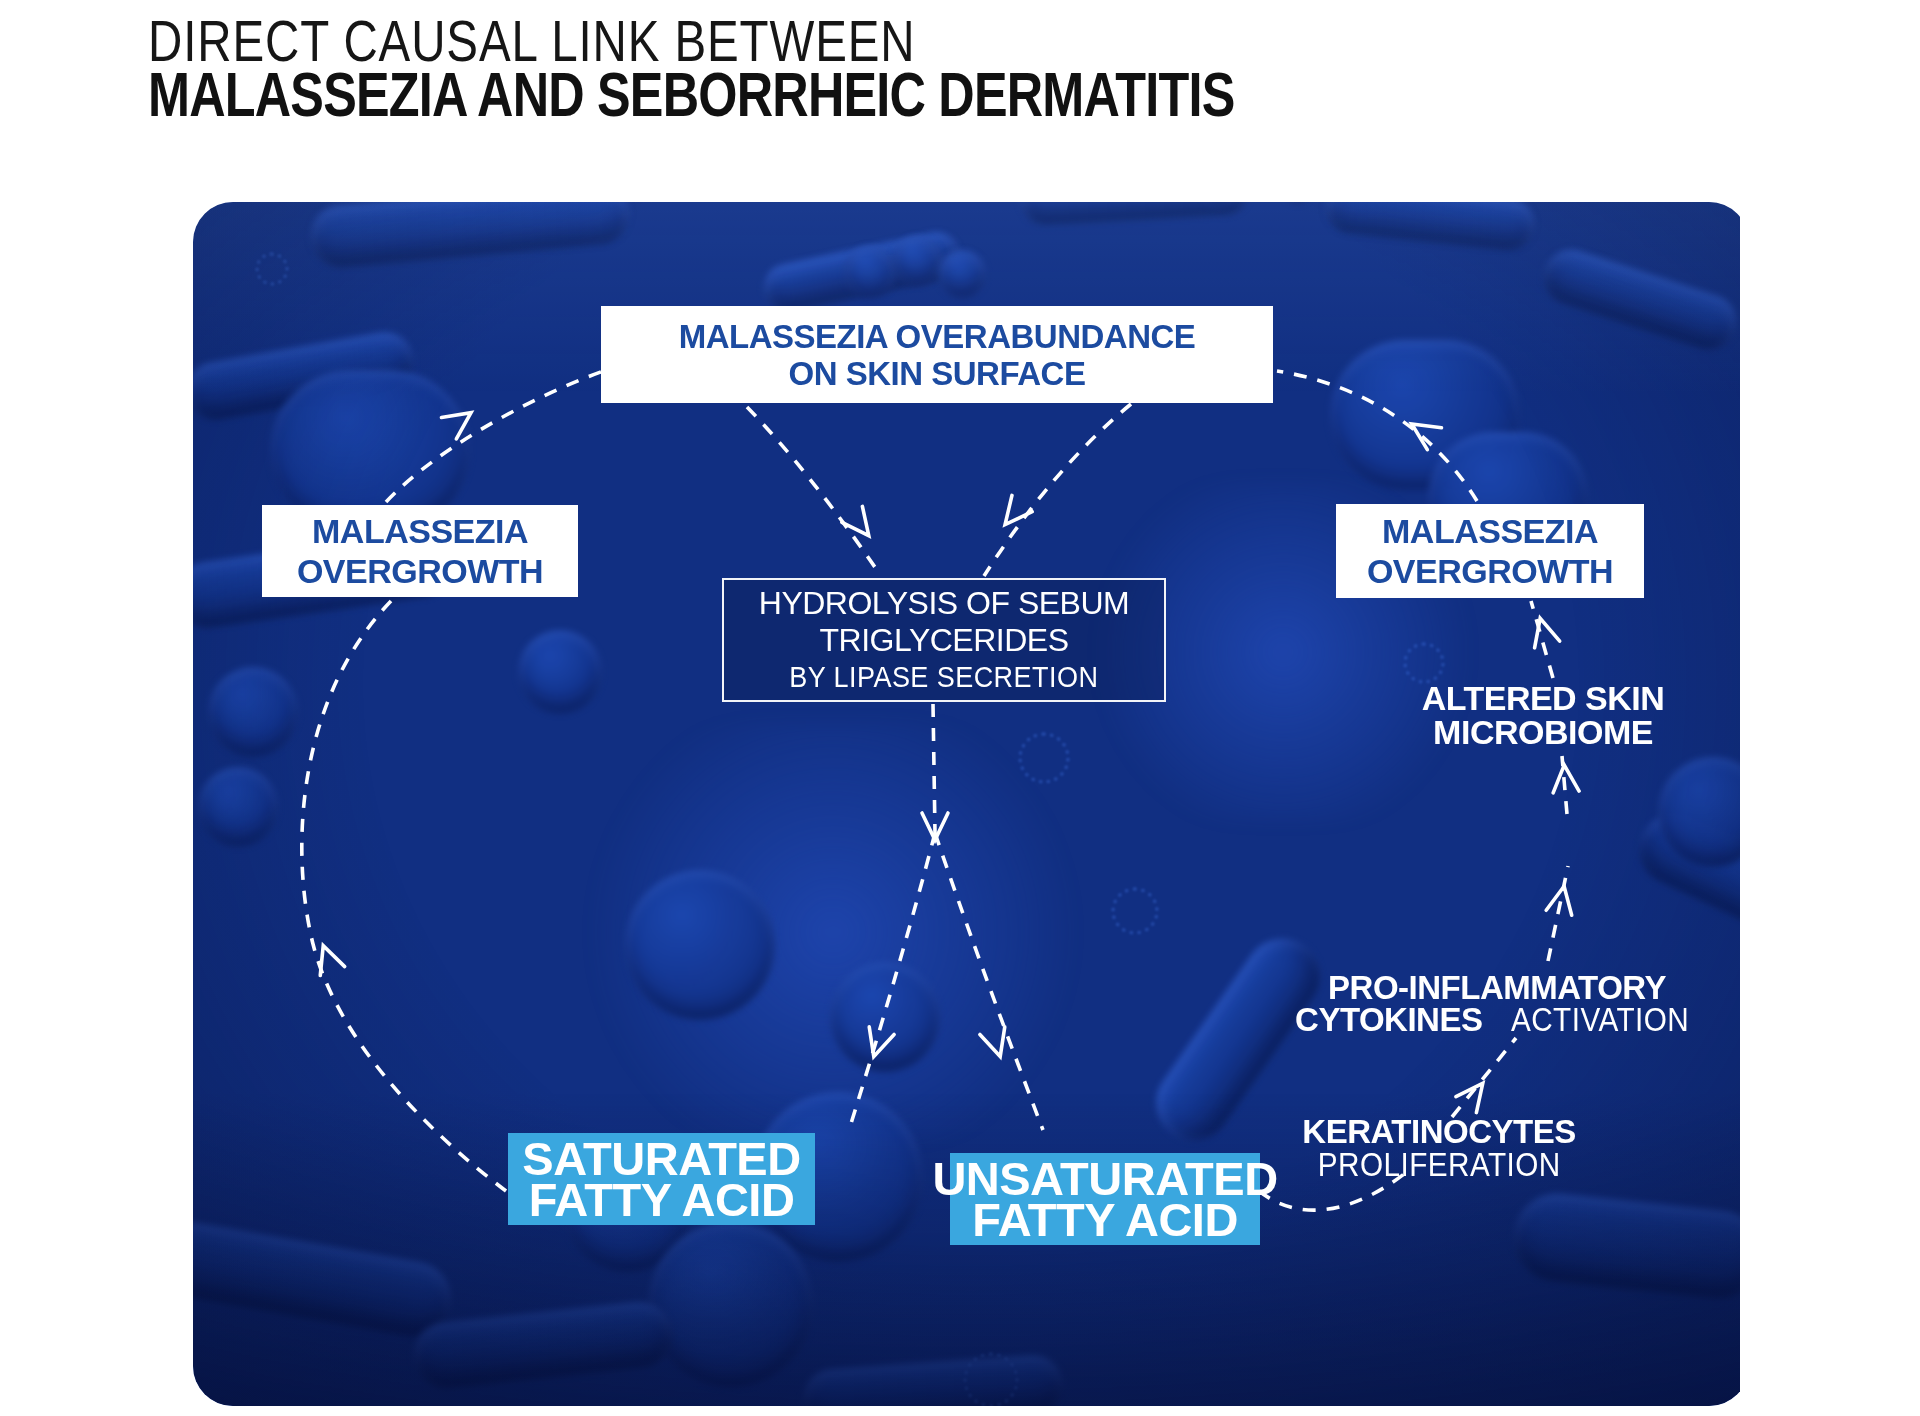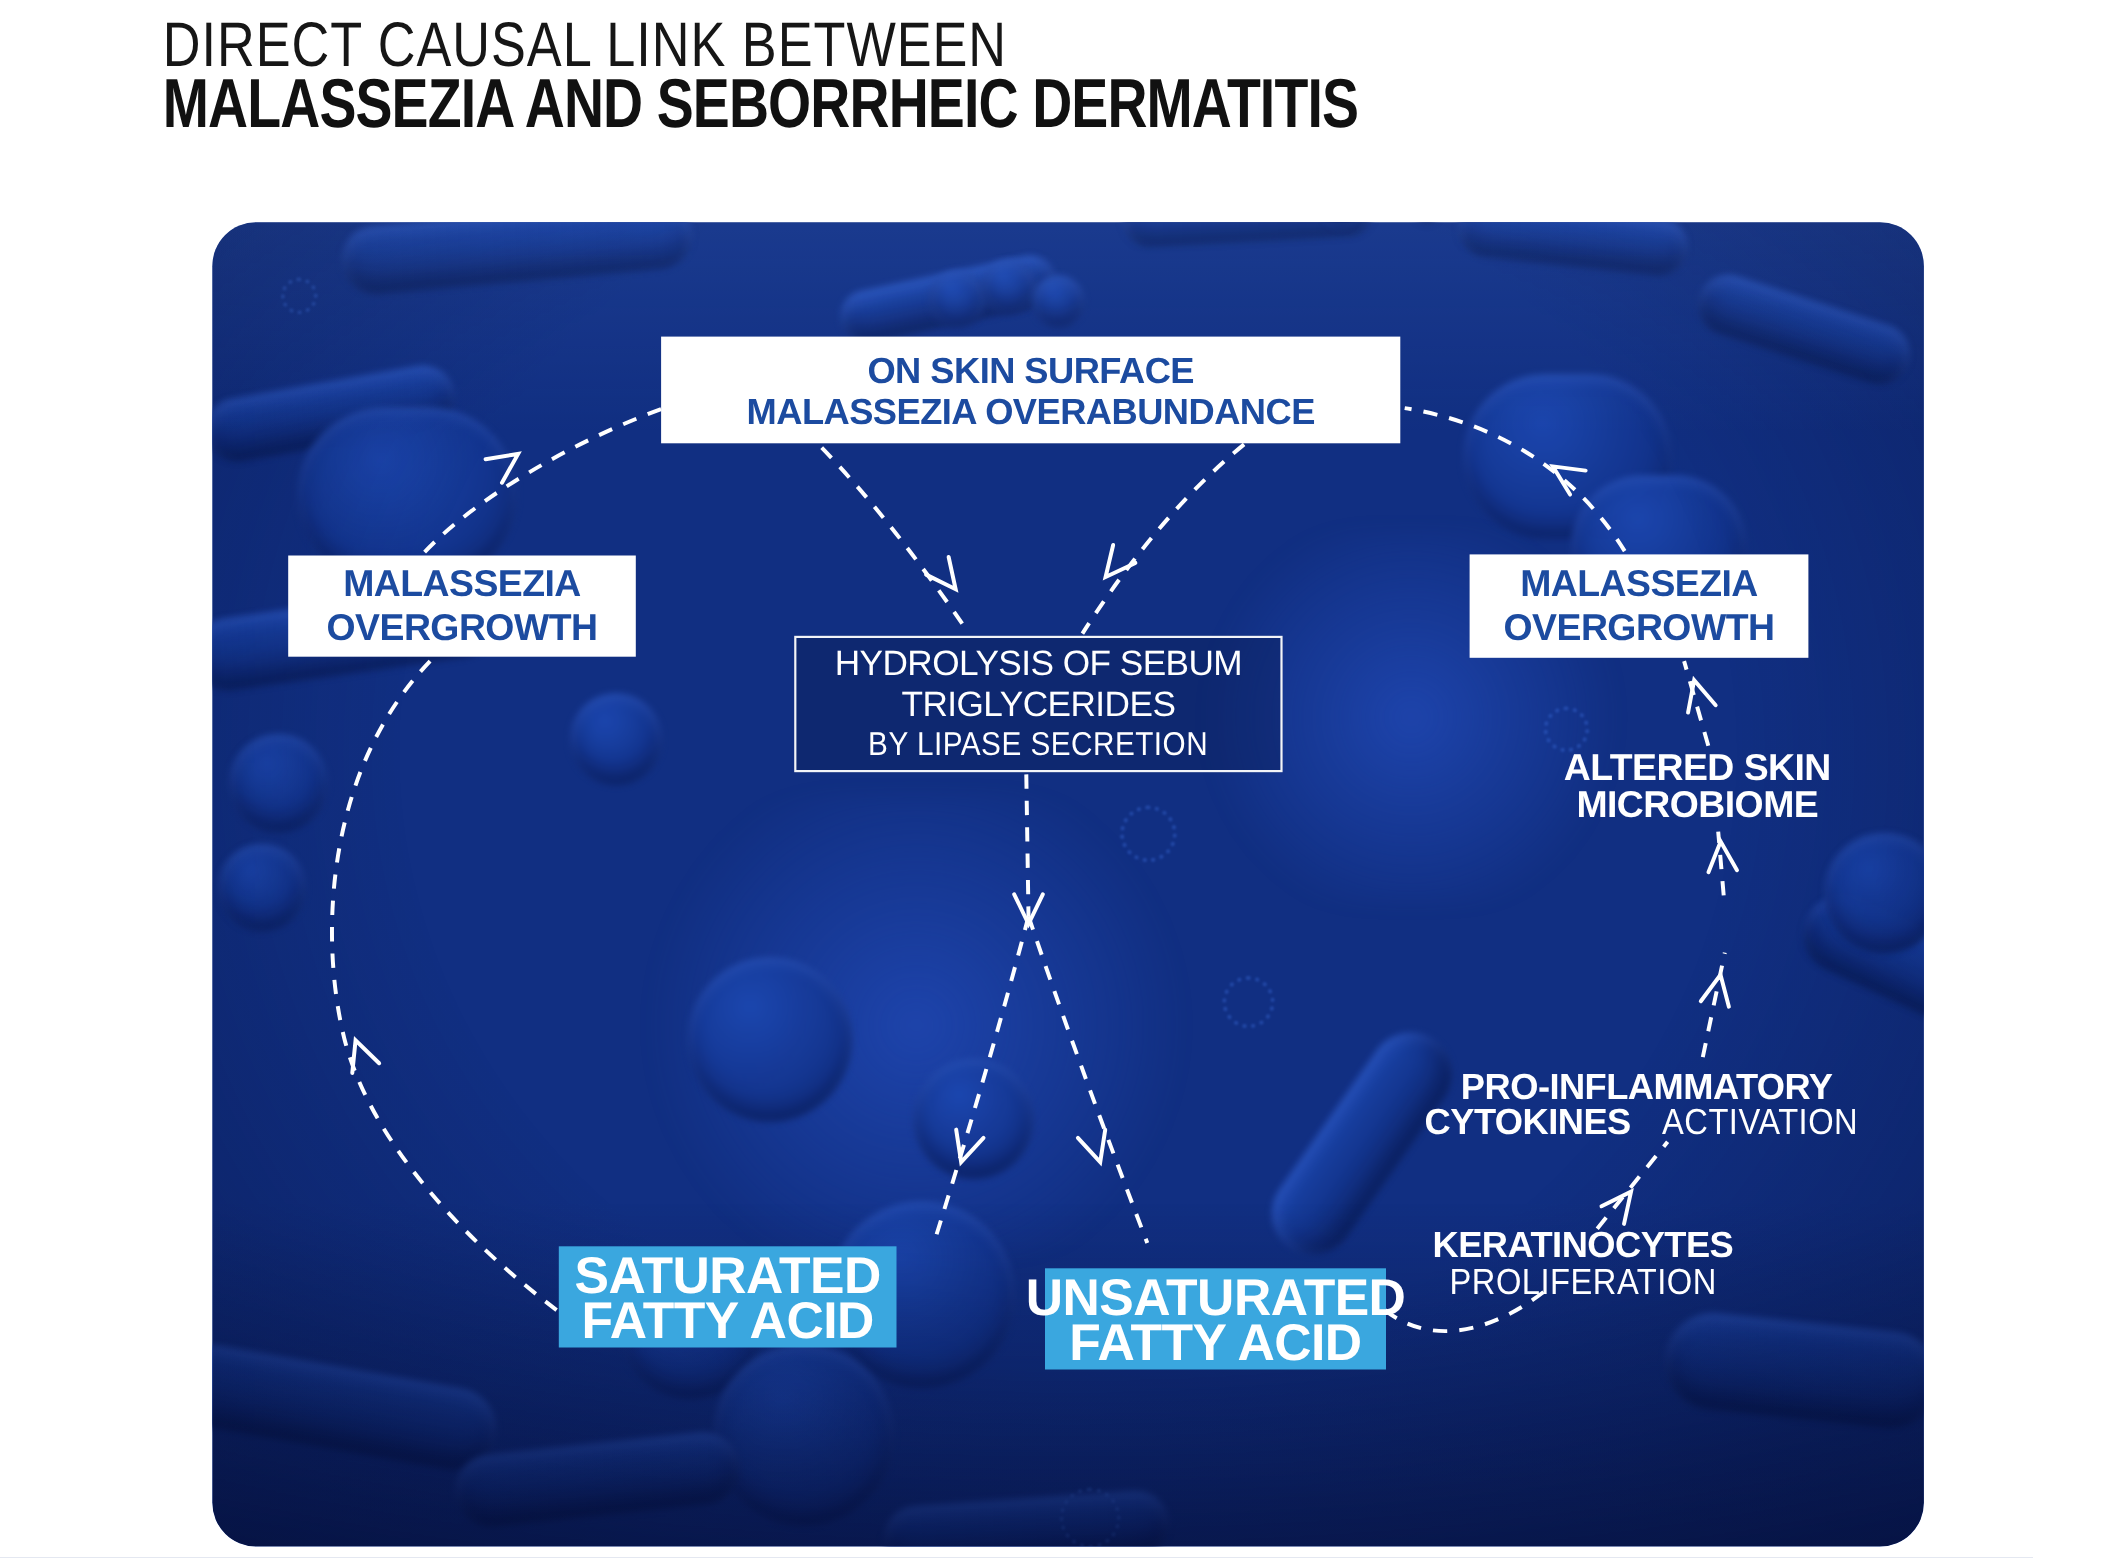--- a/index.html
+++ b/index.html
@@ -1,16 +1,16 @@
 <!DOCTYPE html>
 <html><head>
 <meta charset="utf-8">
 <style>
   html,body{margin:0;padding:0;background:#ffffff;}
-  .page{position:relative;width:1920px;height:1416px;background:#ffffff;overflow:hidden;
+  .page{position:relative;width:1740px;height:1416px;background:#ffffff;overflow:hidden;
         font-family:"Liberation Sans", sans-serif;}
 
   
   .title-line1{position:absolute;left:148px;top:8px;font-size:54px;font-weight:400;color:#161616;
                letter-spacing:1px;transform:scale(0.88,1.06);transform-origin:left top;white-space:nowrap;}
   .title-line2{position:absolute;left:148px;top:58px;font-size:63px;font-weight:700;color:#111111;
                letter-spacing:-1px;transform:scale(0.80,1.0);transform-origin:left top;white-space:nowrap;}
 
   
   .panel{position:absolute;left:193px;top:202px;width:1556px;height:1204px;border-radius:40px;
@@ -129,22 +129,22 @@
     <path class="ahead" transform="translate(327,956) rotate(-20)" d="M -13 16 L 0 -11 L 13 16"></path>
     <path class="ahead" transform="translate(462,419) rotate(55)" d="M -13 16 L 0 -11 L 13 16"></path>
     <path class="ahead" transform="translate(1421,430) rotate(-57)" d="M -13 16 L 0 -11 L 13 16"></path>
     <path class="ahead" transform="translate(1543,629) rotate(-15)" d="M -13 16 L 0 -11 L 13 16"></path>
     <path class="ahead" transform="translate(1565,776) rotate(-4)" d="M -13 16 L 0 -11 L 13 16"></path>
     <path class="ahead" transform="translate(1562,897) rotate(11)" d="M -13 16 L 0 -11 L 13 16"></path>
     <path class="ahead" transform="translate(1476,1092) rotate(38)" d="M -13 16 L 0 -11 L 13 16"></path>
   </svg>
 
   <div class="node white-card tb" style="left:601px;top:306px;width:672px;height:97px;">
+    <div>MALASSEZIA OVERABUNDANCE</div>
     <div>ON SKIN SURFACE</div>
-    <div>MALASSEZIA OVERABUNDANCE</div>
   </div>
 
   <div class="node white-card sb" style="left:262px;top:505px;width:316px;height:92px;">
     <div>MALASSEZIA</div>
     <div>OVERGROWTH</div>
   </div>
 
   <div class="node white-card sb" style="left:1336px;top:504px;width:308px;height:94px;">
     <div>MALASSEZIA</div>
     <div>OVERGROWTH</div>

